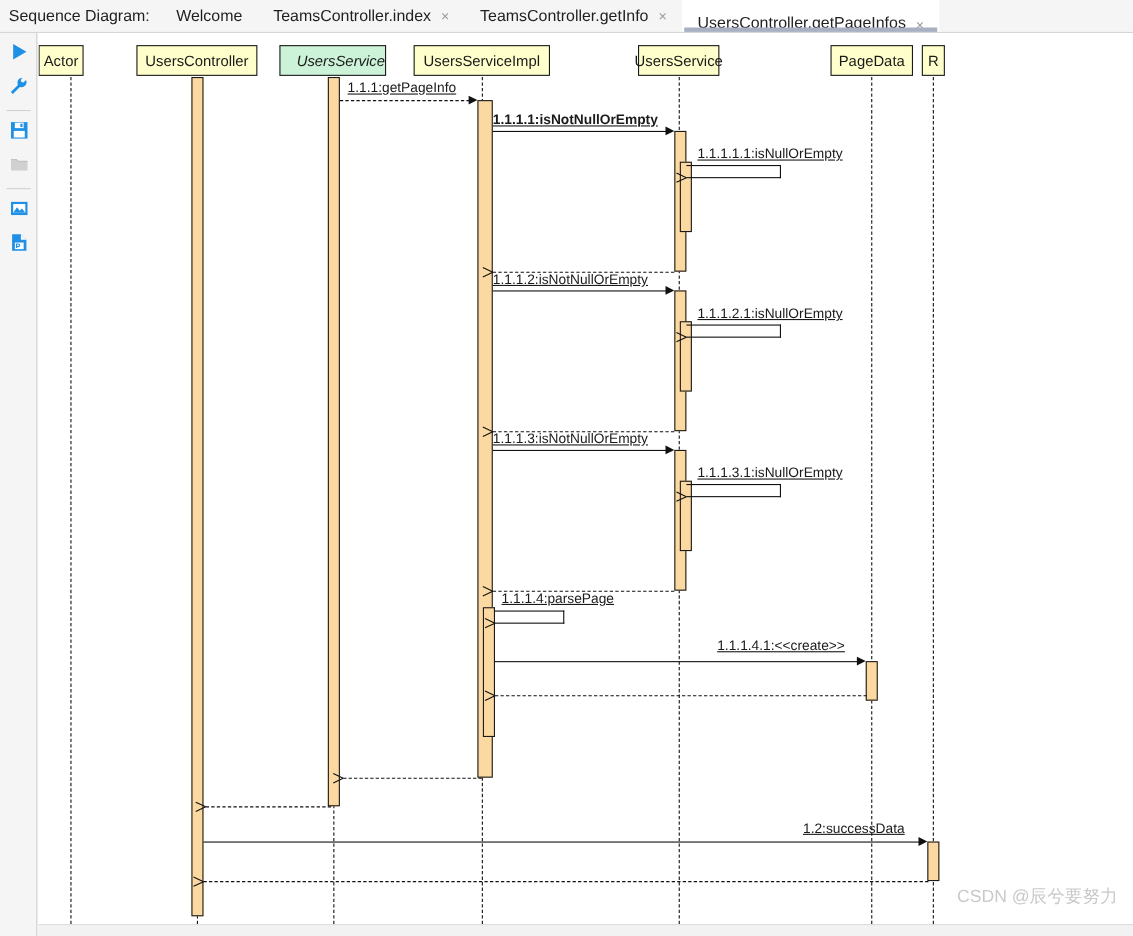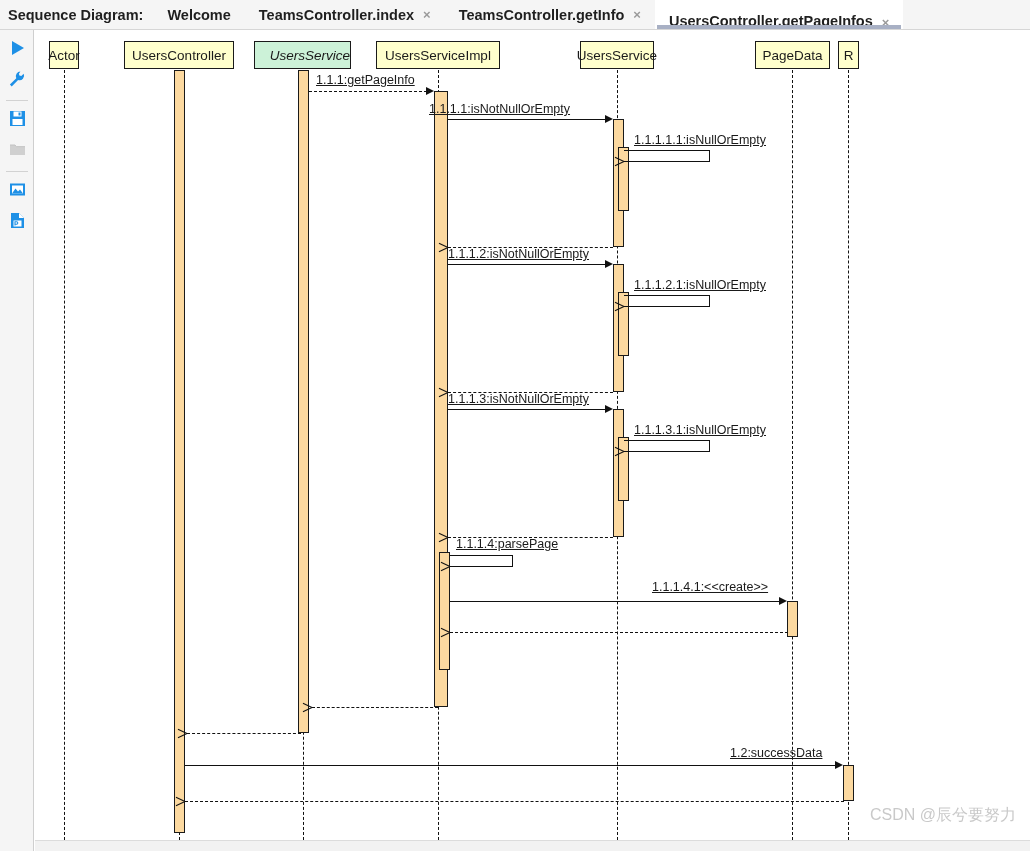--- a/index.html
+++ b/index.html
@@ -10,21 +10,21 @@
     background: #ffffff;
     font-family: "Liberation Sans", sans-serif;
   }
 
   
   #tabbar {
     position: absolute; left: 0; top: 0;
     width: 1030px; height: 30px;
     background: #f5f5f5;
     border-bottom: 1px solid #d6d6d6;
-    display: flex; align-items: stretch; font-weight: bold;
+    display: flex; align-items: stretch;
   }
   .tab {
     display: flex; align-items: center;
     padding: 0 14px;
     font-size: 14.5px;
     color: #1f1f1f;
     white-space: nowrap;
     position: relative;
     background: transparent;
   }
@@ -254,21 +254,21 @@
 <div id="canvas">
 
   <div class="lifeline" style="left:29px;  top:39px; height:770px;"></div>
   <div class="lifeline" style="left:144px; top:39px; height:770px;"></div>
   <div class="lifeline" style="left:268px; top:39px; height:770px;"></div>
   <div class="lifeline" style="left:403px; top:39px; height:770px;"></div>
   <div class="lifeline" style="left:582px; top:39px; height:770px;"></div>
   <div class="lifeline" style="left:757px; top:39px; height:770px;"></div>
   <div class="lifeline" style="left:813px; top:39px; height:770px;"></div>
 
-  <div class="lifeline-box" style="left:14px; top:10px; width:30px;">
+  <div class="lifeline-box" style="left:0; top:10px; width:41px;">
     <span>Actor</span>
   </div>
 
   <div class="lifeline-box" style="left:89px; top:10px; width:110px;">
     <span>UsersController</span>
   </div>
 
   <div class="lifeline-box iface" style="left:219px; top:10px; width:97px;justify-content:flex-end;">
     <span>UsersService</span>
   </div>
@@ -307,21 +307,21 @@
   <div class="activation" style="left:583px; top:406px; width:11px; height:64px;"></div>
 
   <div class="activation" style="left:752px; top:570px; width:11px; height:36px;"></div>
 
   <div class="activation" style="left:808px; top:734px; width:11px; height:36px;"></div>
 
   <div class="msg-label" style="left:281px; top:43px;">1.1.1:getPageInfo</div>
   <div class="msg-line dashed" style="left:274px; top:60px; width:118px;"></div>
   <div class="arrow-r" style="left:391px; top:56px;"></div>
 
-  <div class="msg-label ul" style="left:394px; top:72px;">1.1.1.1:isNotNullOrEmpty</div>
+  <div class="msg-label ul" style="left:413px; top:72px;font-weight:bold;">1.1.1.1:isNotNullOrEmpty</div>
   <div class="msg-line" style="left:413px; top:88px; width:159px;"></div>
   <div class="arrow-r" style="left:570px; top:84px;"></div>
 
   <div class="msg-label ul" style="left:599px; top:103px;">1.1.1.1.1:isNullOrEmpty</div>
   <div class="selfcall" style="left:589px; top:119px; width:86px; height:12px;"></div>
   <div class="arrow-open-l" style="left:589px; top:126px;"></div>
 
   <div class="msg-line dashed" style="left:413px; top:216px; width:165px;"></div>
   <div class="arrow-open-l" style="left:413px; top:212px;"></div>
 

